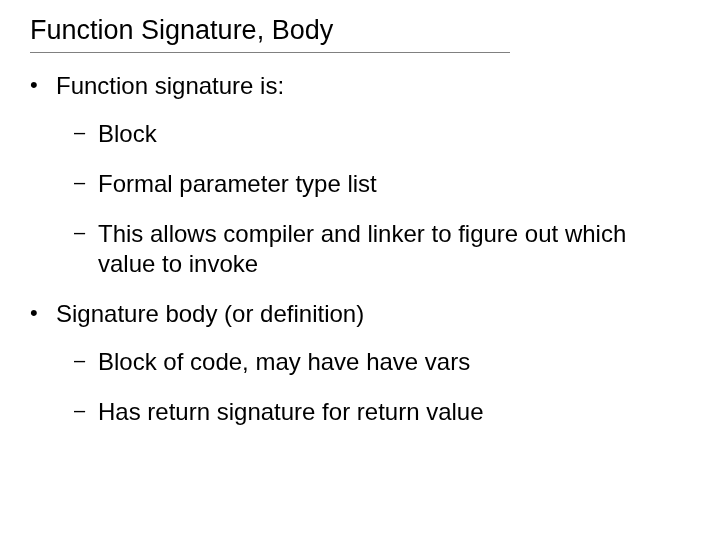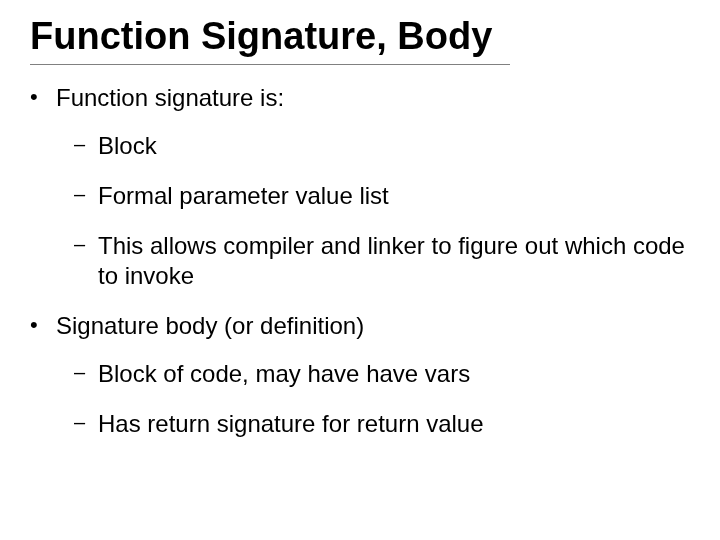--- a/index.html
+++ b/index.html
@@ -12,22 +12,22 @@
     color: #000000;
     overflow: hidden;
   }
   .slide {
     box-sizing: border-box;
     width: 720px;
     height: 540px;
     padding: 16px 30px 20px 30px;
   }
   .title {
-    font-size: 38px;
-    font-weight: bold;
+    font-size: 27px;
+    font-weight: normal;
     letter-spacing: 0px;
     margin: 0 0 6px 0;
     line-height: 1.1;
   }
   .divider {
     border: none;
     border-top: 1px solid #808080;
     margin: 0 0 18px 0;
     width: 480px;
   }
@@ -75,25 +75,25 @@
       <span class="bullet">•</span>
       <span class="text">Function signature is:</span>
     </div>
 
     <div class="l2">
       <span class="dash">–</span>
       <span class="text">Block</span>
     </div>
     <div class="l2">
       <span class="dash">–</span>
-      <span class="text">Formal parameter value list</span>
+      <span class="text">Formal parameter type list</span>
     </div>
     <div class="l2">
       <span class="dash">–</span>
-      <span class="text">This allows compiler and linker to figure out which code to invoke</span>
+      <span class="text">This allows compiler and linker to figure out which value to invoke</span>
     </div>
 
     <div class="l1">
       <span class="bullet">•</span>
       <span class="text">Signature body (or definition)</span>
     </div>
 
     <div class="l2">
       <span class="dash">–</span>
       <span class="text">Block of code, may have have vars</span>

